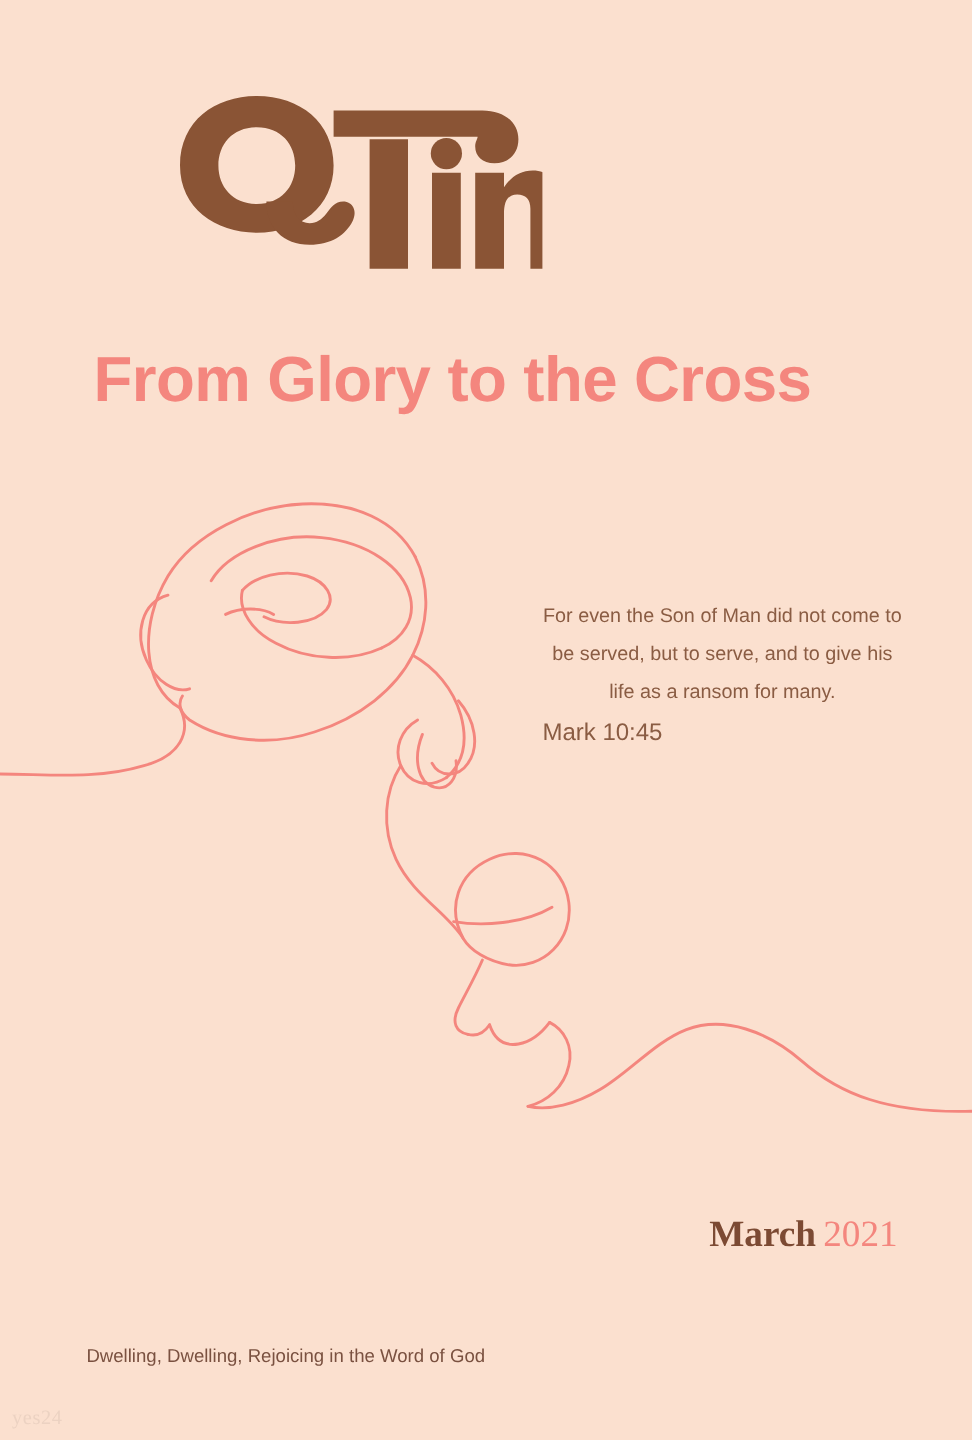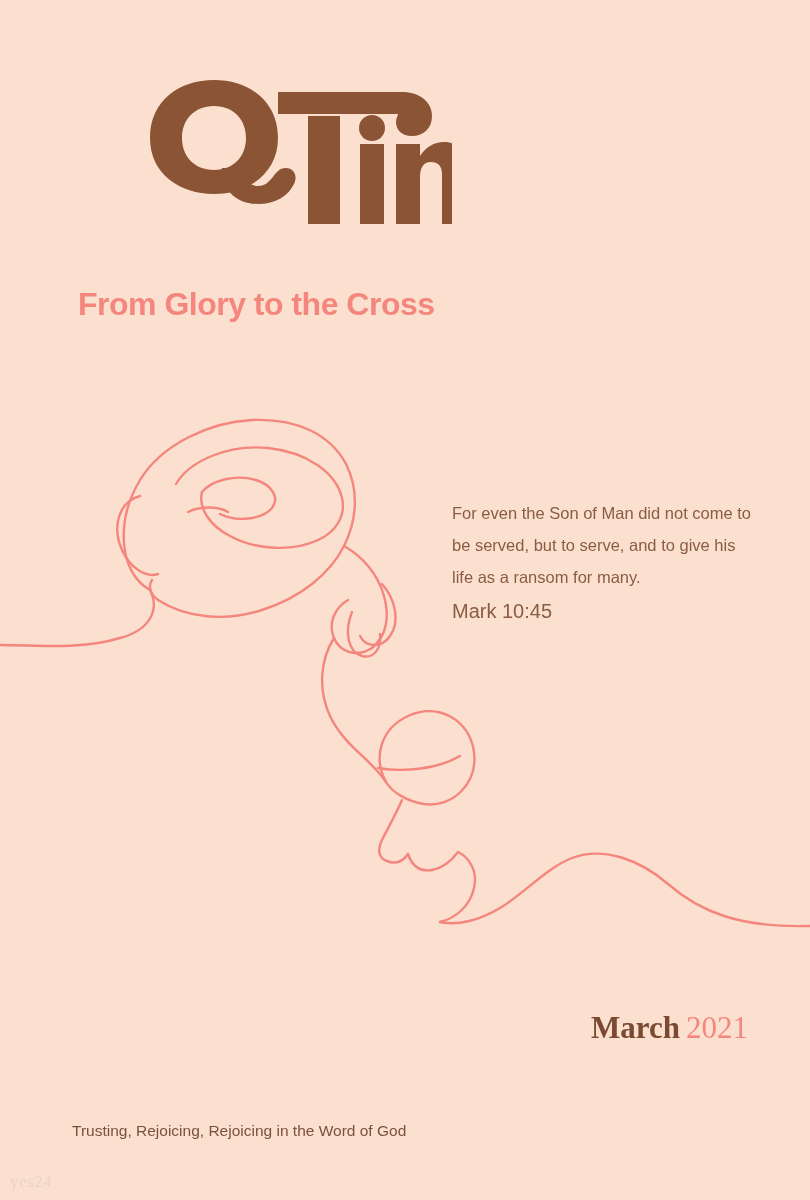--- a/index.html
+++ b/index.html
@@ -30,21 +30,21 @@
     width: 380px;
     height: 160px;
   }
   .logo svg { display: block; }
 
   
   .title {
     position: absolute;
     left: 78px;
     top: 286px;
-    font-size: 32px;
+    font-size: 53px;
     font-weight: bold;
     color: #f4867e;
     letter-spacing: -0.5px;
     white-space: nowrap;
   }
 
   
   .lineart {
     position: absolute;
     left: 0;
@@ -59,20 +59,21 @@
     position: absolute;
     left: 452px;
     top: 497px;
     width: 300px;
   }
   .verse-text {
     font-size: 16.5px;
     line-height: 1.95;
     color: #8a5c43;
     margin: 0;
+    text-align: center;
   }
   .verse-ref {
     font-size: 20px;
     color: #8a5c43;
     margin-top: 6px;
   }
 
   
   .date {
     position: absolute;
@@ -185,17 +186,17 @@
 
   <div class="verse">
     <p class="verse-text">For even the Son of Man did not come to be served, but to serve, and to give his life as a ransom for many.</p>
     <div class="verse-ref">Mark 10:45</div>
   </div>
 
   <div class="date">
     <span class="month">March</span><span class="year">2021</span>
   </div>
 
-  <div class="tagline">Trusting, Rejoicing, Rejoicing in the Word of God</div>
+  <div class="tagline">Dwelling, Dwelling, Rejoicing in the Word of God</div>
 
   <div class="watermark">yes24</div>
 
 </div>
 
 </body></html>

